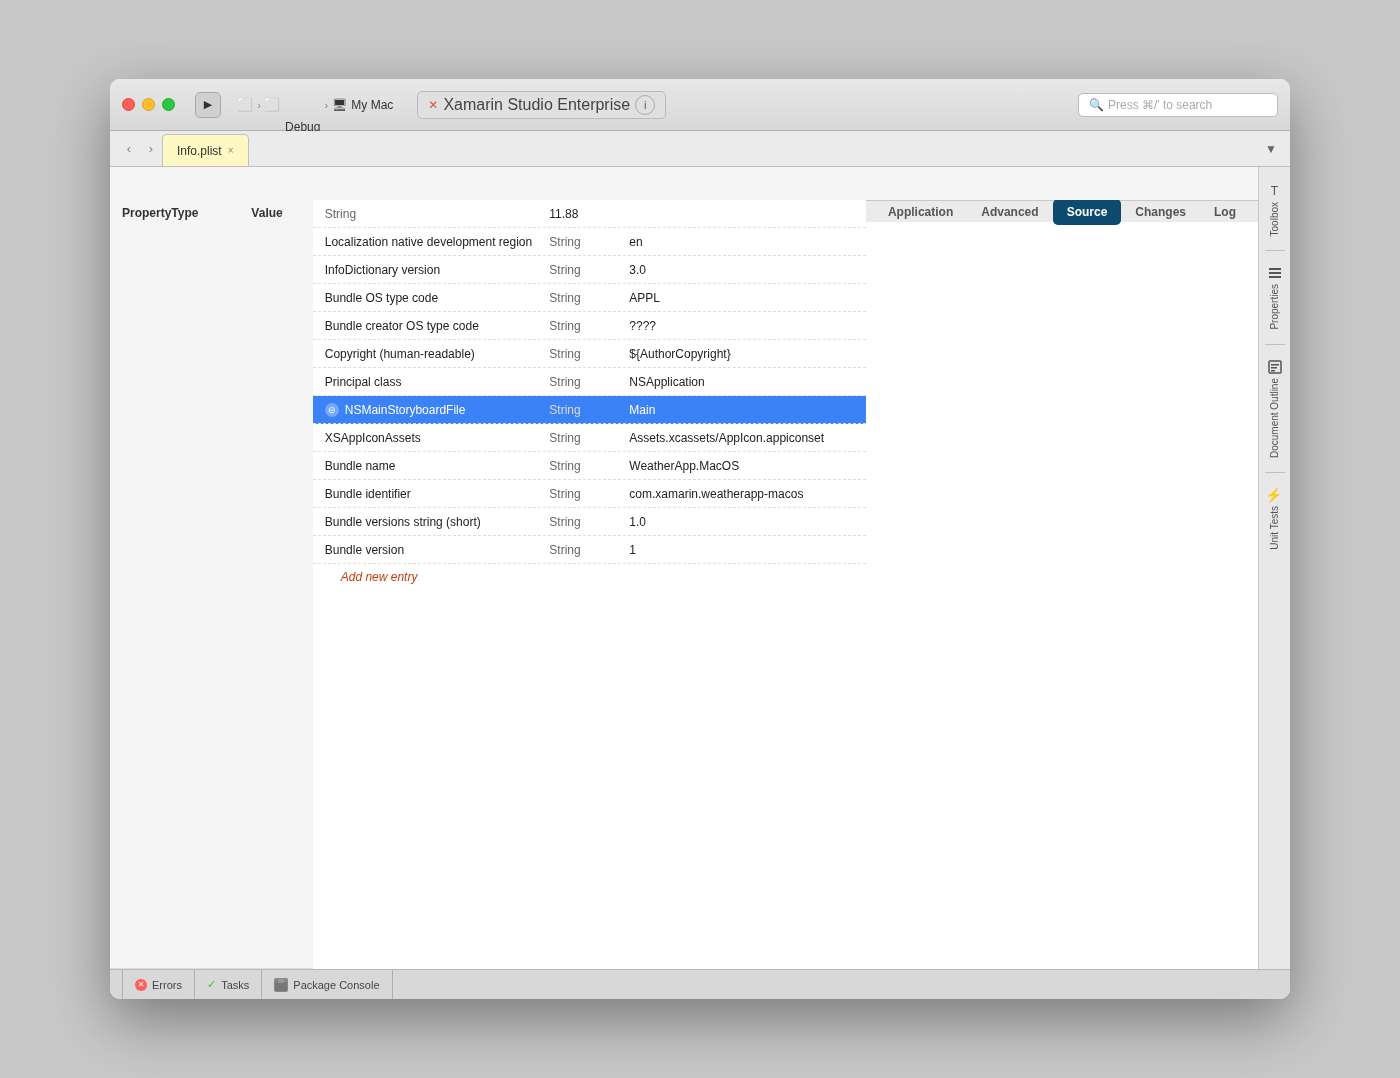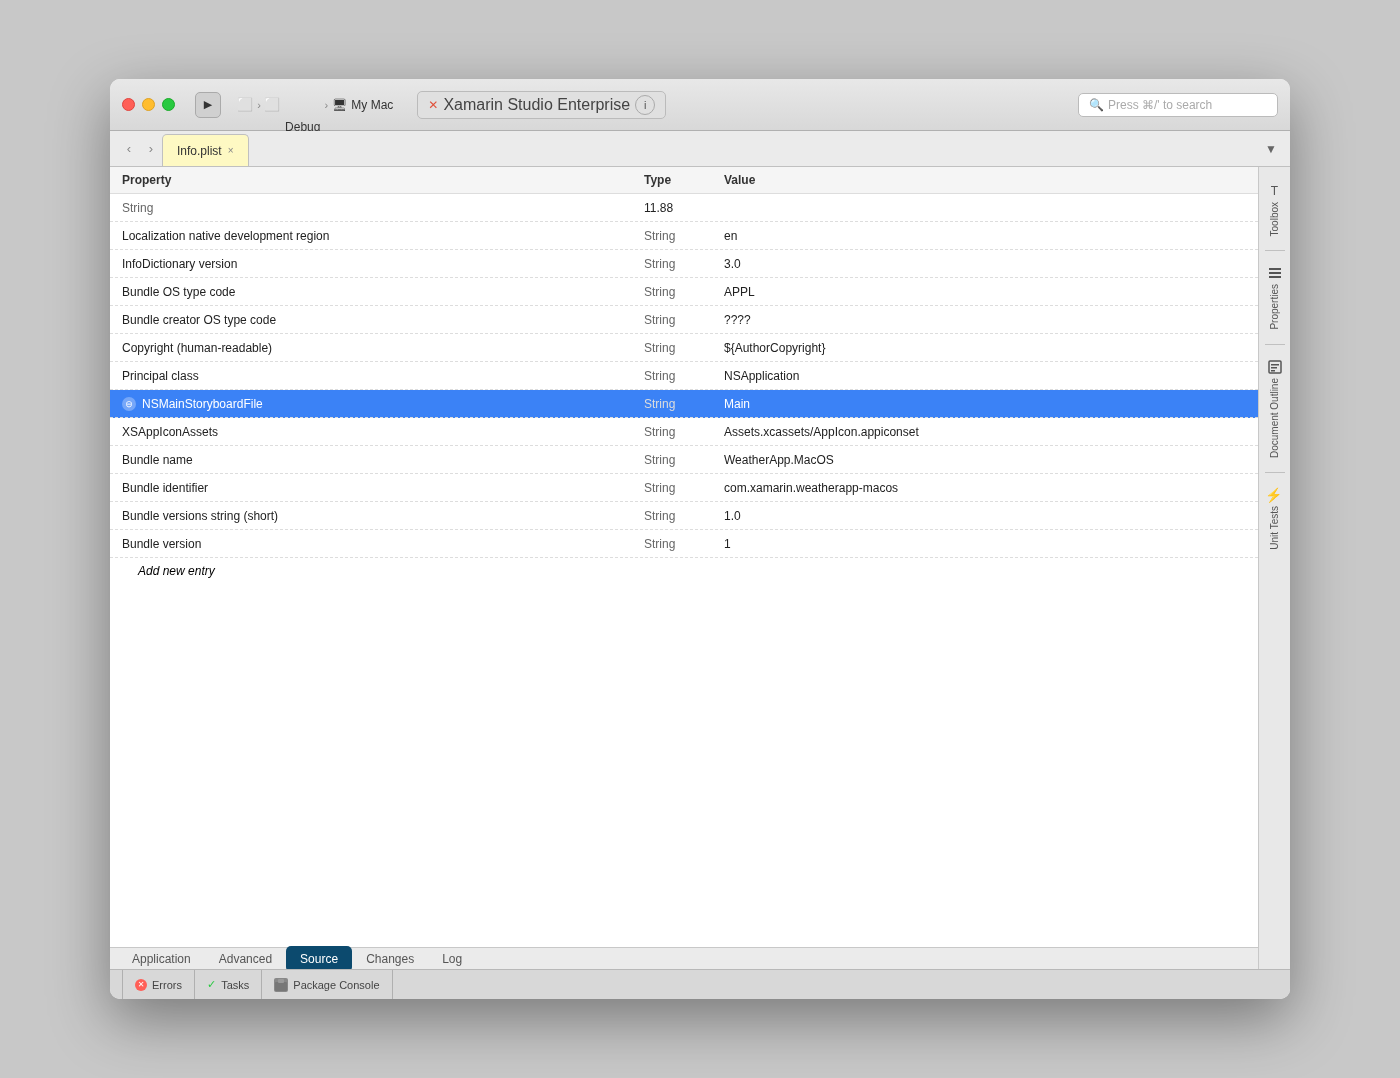--- a/index.html
+++ b/index.html
@@ -190,23 +190,23 @@
     .main-content {
       display: flex;
       flex: 1;
       overflow: hidden;
     }
 
     
     .plist-area {
       flex: 1;
       display: flex;
-      flex-direction: column;
       overflow: hidden;
       background: #fff;
+      margin-top: 33px;
     }
 
     .plist-header {
       display: grid;
       grid-template-columns: 1fr 80px 1fr;
       padding: 6px 12px;
       border-bottom: 1px solid #ddd;
       font-size: 12px;
       font-weight: 600;
       color: #333;
@@ -263,21 +263,21 @@
       color: #fff;
     }
 
     .type-cell {
       color: #666;
     }
 
     .add-entry {
       padding: 6px 28px;
       font-size: 12px;
-      color: #000000;
+      color: #c2410c;
       font-style: italic;
     }
 
     
     .sidebar-right {
       width: 32px;
       background: #e8e8e8;
       border-left: 1px solid #c8c8c8;
       display: flex;
       flex-direction: column;
@@ -324,20 +324,21 @@
     
     .bottom-bar {
       background: #ebebeb;
       border-top: 1px solid #c8c8c8;
       height: 22px;
       display: flex;
       align-items: center;
       padding: 0 8px;
       gap: 0;
       flex-shrink: 0;
+      font-weight: bold;
     }
 
     .bottom-tab {
       padding: 6px 14px;
       font-size: 12px;
       color: #555;
       cursor: pointer;
       border-radius: 4px;
     }
 

